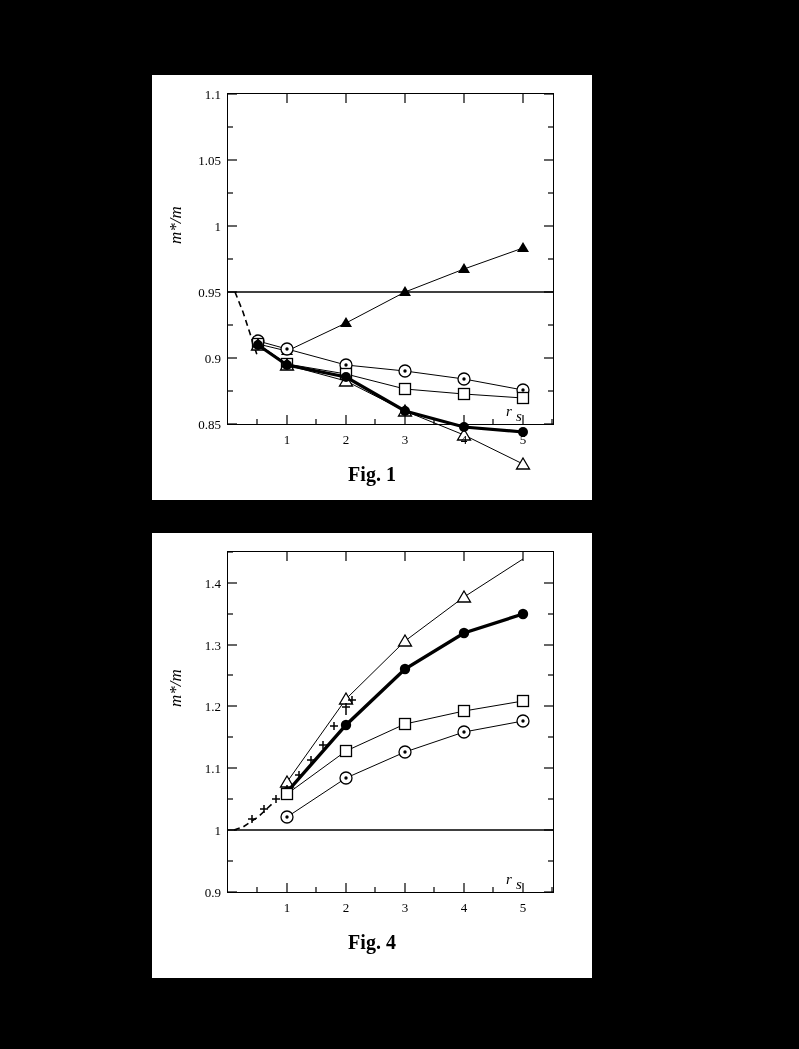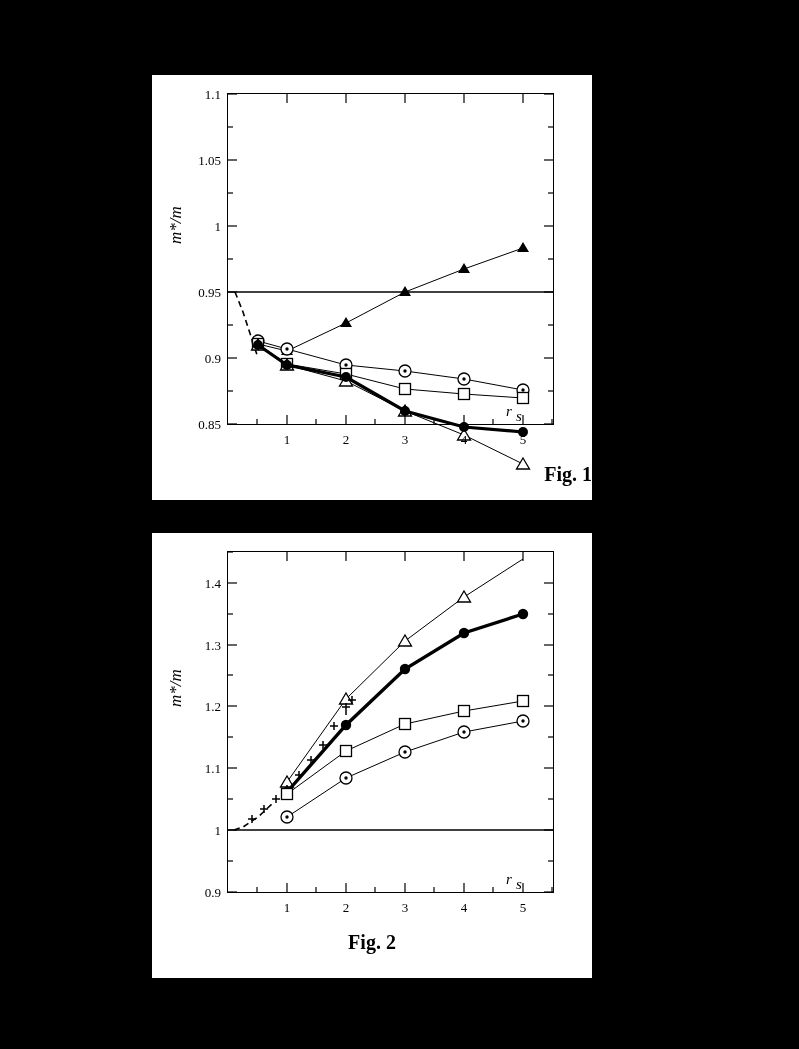--- a/index.html
+++ b/index.html
@@ -155,21 +155,21 @@
 
         <g>
           <text x="278" y="322" class="axis-title" font-style="italic" font-size="16">r</text>
           <text x="288" y="327" class="axis-title" font-style="italic" font-size="11">s</text>
         </g>
       </svg>
 
       <div class="ylab" style="left:-62px;top:150px;transform:rotate(-90deg);transform-origin:left top;white-space:nowrap;">m*/m</div>
     </div>
 
-    <div class="figcap" style="top:388px;text-align:right;">Fig. 1</div>
+    <div class="figcap" style="top:388px;">Fig. 1</div>
   </div>
 
   <div class="panel" id="panel2">
     <div class="plotbox" id="box2" style="left:75px;top:18px;width:325px;height:340px;">
       <svg width="325" height="340" viewBox="0 0 325 340">
 
         <g stroke="#000" stroke-width="1.2">
           <line x1="0" y1="340" x2="9" y2="340"></line>
           <line x1="0" y1="278" x2="9" y2="278"></line>
           <line x1="0" y1="216" x2="9" y2="216"></line>
@@ -303,16 +303,16 @@
         </g>
         <g>
           <text x="278" y="332" class="axis-title" font-style="italic" font-size="16">r</text>
           <text x="288" y="337" class="axis-title" font-style="italic" font-size="11">s</text>
         </g>
       </svg>
 
       <div class="ylab" style="left:-62px;top:155px;transform:rotate(-90deg);transform-origin:left top;white-space:nowrap;">m*/m</div>
     </div>
 
-    <div class="figcap" style="top:398px;">Fig. 2</div>
+    <div class="figcap" style="top:398px;">Fig. 4</div>
   </div>
 
 </div>
 
 </body></html>

